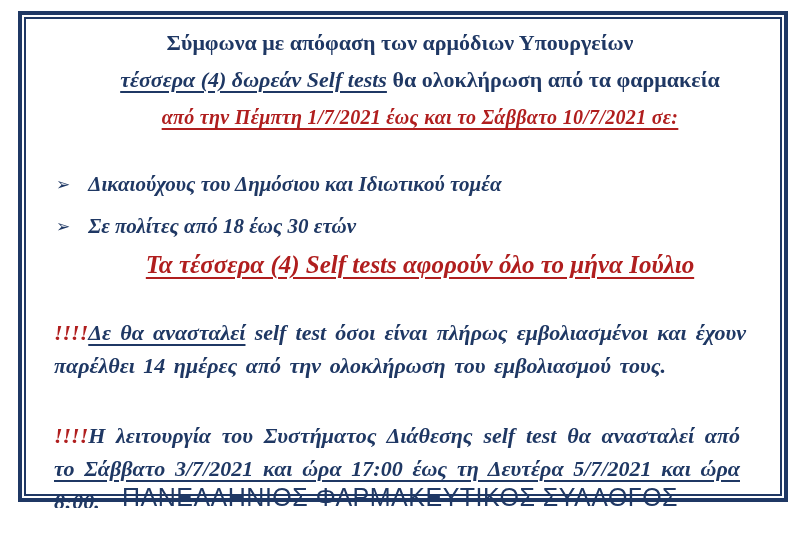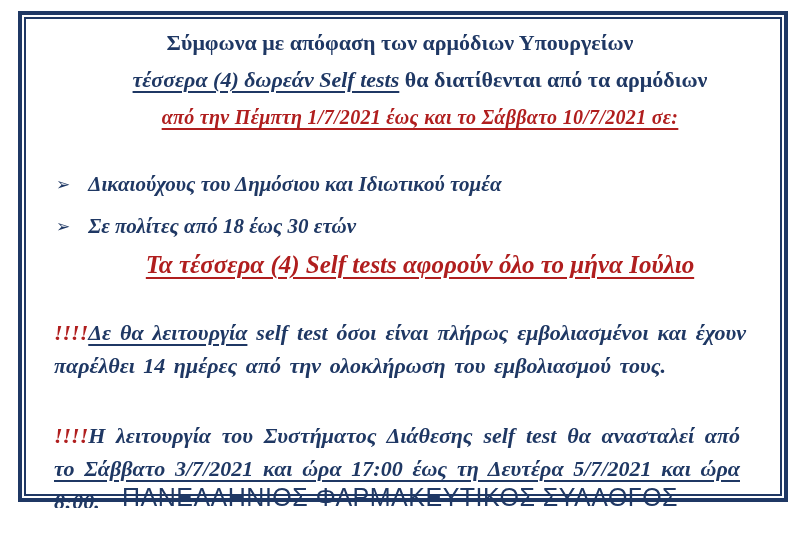--- a/index.html
+++ b/index.html
@@ -69,39 +69,39 @@
 
 <div class="page">
 
   <div class="frame">
     <div class="frame-inner"></div>
   </div>
 
   <div class="blk center h1 navy b">Σύμφωνα με απόφαση των αρμόδιων Υπουργείων</div>
 
   <div class="blk center h2 navy b">
-    <span class="i u">τέσσερα (4) δωρεάν Self tests</span><span> θα διατίθενται από τα αρμόδιων</span>
+    <span class="i u">τέσσερα (4) δωρεάν Self tests</span><span> θα ολοκλήρωση από τα φαρμακεία</span>
   </div>
 
   <div class="blk center h3 red b i u">από την Πέμπτη 1/7/2021 έως και το Σάββατο 10/7/2021 σε:</div>
 
   <div class="bullet-row first">
     <span class="bullet-marker">➢</span>
     <span>Δικαιούχους του Δημόσιου και Ιδιωτικού τομέα</span>
   </div>
 
   <div class="bullet-row second">
     <span class="bullet-marker">➢</span>
     <span>Σε πολίτες από 18 έως 30 ετών</span>
   </div>
 
   <div class="blk center highlight red b i u">Τα τέσσερα (4) Self tests αφορούν όλο το μήνα Ιούλιο</div>
 
   <div class="blk note note1">
-    <span class="red">!!!!</span><span class="u">Δε θα λειτουργία</span><span> self test όσοι είναι πλήρως εμβολιασμένοι και έχουν παρέλθει 14 ημέρες από την ολοκλήρωση του εμβολιασμού τους.</span>
+    <span class="red">!!!!</span><span class="u">Δε θα ανασταλεί</span><span> self test όσοι είναι πλήρως εμβολιασμένοι και έχουν παρέλθει 14 ημέρες από την ολοκλήρωση του εμβολιασμού τους.</span>
   </div>
 
   <div class="blk note note2">
     <span class="red">!!!!</span><span>Η λειτουργία του Συστήματος Διάθεσης self test θα ανασταλεί από </span><span class="u">το Σάββατο 3/7/2021 και ώρα 17:00 έως τη Δευτέρα 5/7/2021 και ώρα 8:00.</span>
   </div>
 
   <div class="footer">
     <span class="footer-org">ΠΑΝΕΛΛΗΝΙΟΣ ΦΑΡΜΑΚΕΥΤΙΚΟΣ ΣΥΛΛΟΓΟΣ</span>
     <svg class="logo" viewBox="0 0 100 100" xmlns="http://www.w3.org/2000/svg">
       <circle cx="50" cy="50" r="45" fill="#ffffff" stroke="#1f3864" stroke-width="9"></circle>

